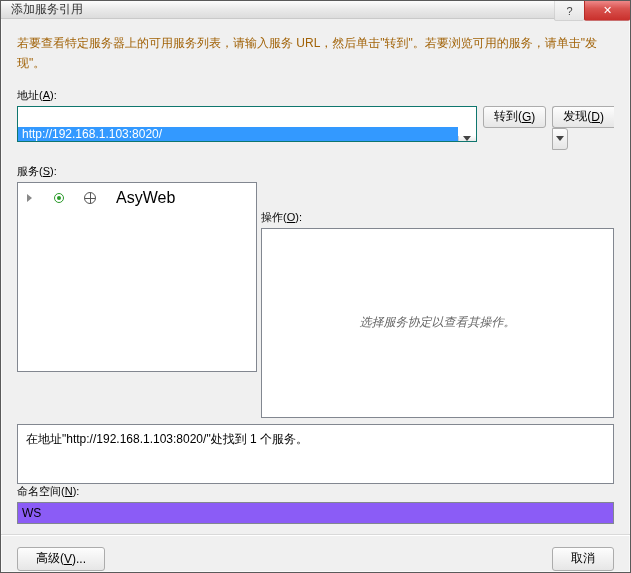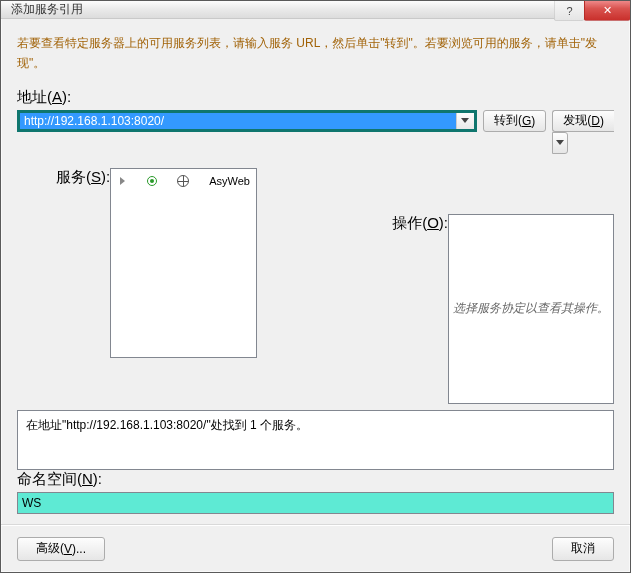--- a/index.html
+++ b/index.html
@@ -68,36 +68,37 @@
     display: flex;
     flex-direction: column;
   }
   .instruction {
     font-size: 12px;
     line-height: 1.7;
     color: #a16207;
     margin-bottom: 14px;
   }
   .lbl {
-    font-size: 15px;
+    font-size: 11px;
     margin-bottom: 3px;
   }
   .underline { text-decoration: underline; }
   .addr-row {
     display: flex;
     gap: 6px;
     margin-bottom: 14px;
     align-items: stretch;
   }
   .combo {
     flex: 1;
     display: flex;
-    border: 3px solid #0f766e;
+    border: 1px solid #0f766e;
     background: #fff;
-    height: 22px;
+    height: 36px;
+    align-items: flex-end;
   }
   .combo input {
     flex: 1;
     border: none;
     outline: none;
     font-size: 12px;
     padding: 0 4px;
     background: #3399ff;
     color: #fff;
   }
@@ -123,35 +124,35 @@
     justify-content: center;
   }
   .splitbtn { display:flex;flex-direction:column; }
   .splitbtn .btn.main { border-top-right-radius:0; border-bottom-right-radius:0; border-right:none; }
   .splitbtn .btn.arrow { width:16px; padding:0; border-top-left-radius:0; border-bottom-left-radius:0; }
   .panel-row {
     display: flex;
     gap: 4px;
     flex: 0 0 auto;
   }
-  .panel-col { display:flex; flex-direction:row;justify-content:flex-end; }
+  .panel-col { display:flex; flex-direction:column; }
   .panel-col.left { width: 240px; }
   .panel-col.right { flex: 1; margin-top: 46px; }
   .listbox {
     border: 1px solid #828790;
     background: #fff;
     height: 190px;
     padding: 4px;
     overflow: auto;
   }
   .tree-item {
     display:flex;
     align-items:center;
     gap:20px;
-    font-size:11px;
+    font-size:16px;
     padding:2px 2px;
   }
   .tree-exp {
     width:10px; height:10px;
     display:inline-flex; align-items:center; justify-content:center;
     color:#666; font-size:10px;
   }
   .dot {
     width:10px; height:10px;
     border-radius:50%;
@@ -189,21 +190,21 @@
     margin-top:6px;
     height:60px;
     padding:6px 8px;
     font-size:12px;
   }
   .spacer { flex:1; }
   .ns-input {
     width:100%;
     height:22px;
     border:1px solid #828790;
-    background:#5eead4;
+    background:#8b5cf6;
     font-size:12px;
     padding:0 4px;
     outline:none;
   }
   .footer {
     display:flex;
     align-items:center;
     padding: 12px 16px 14px 16px;
     gap:8px;
     border-top: 1px solid #d9d9d9;

